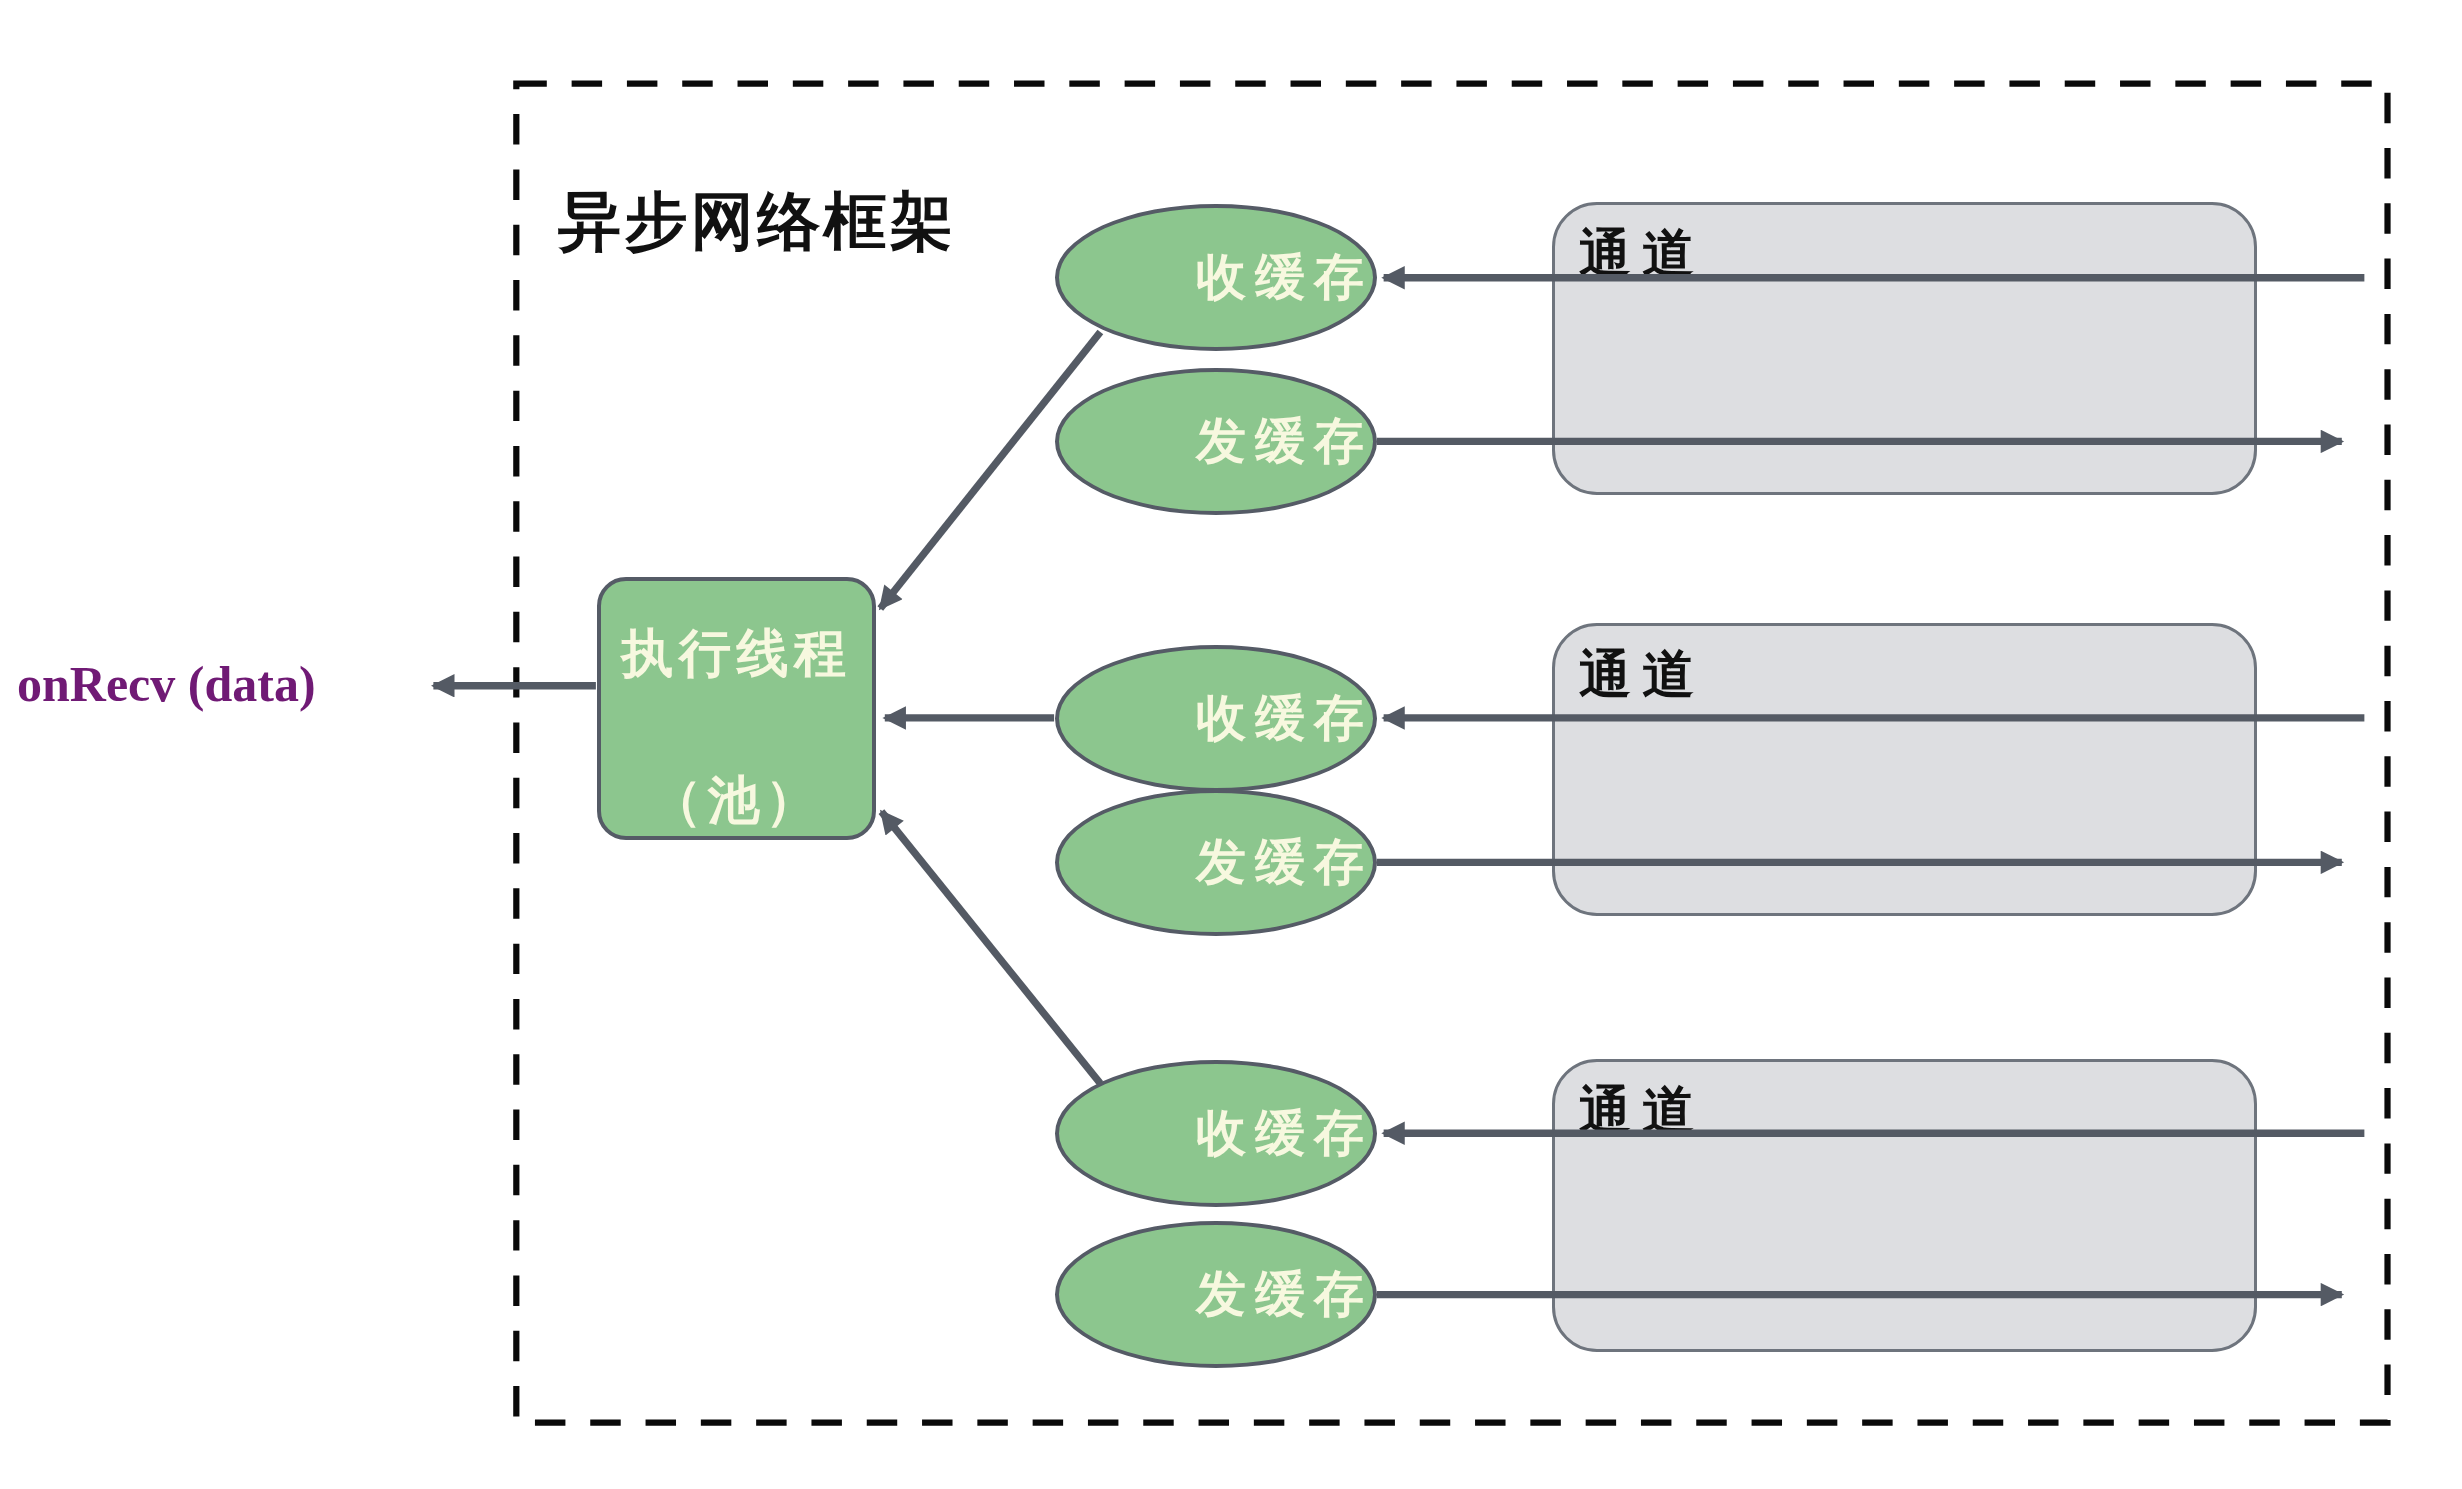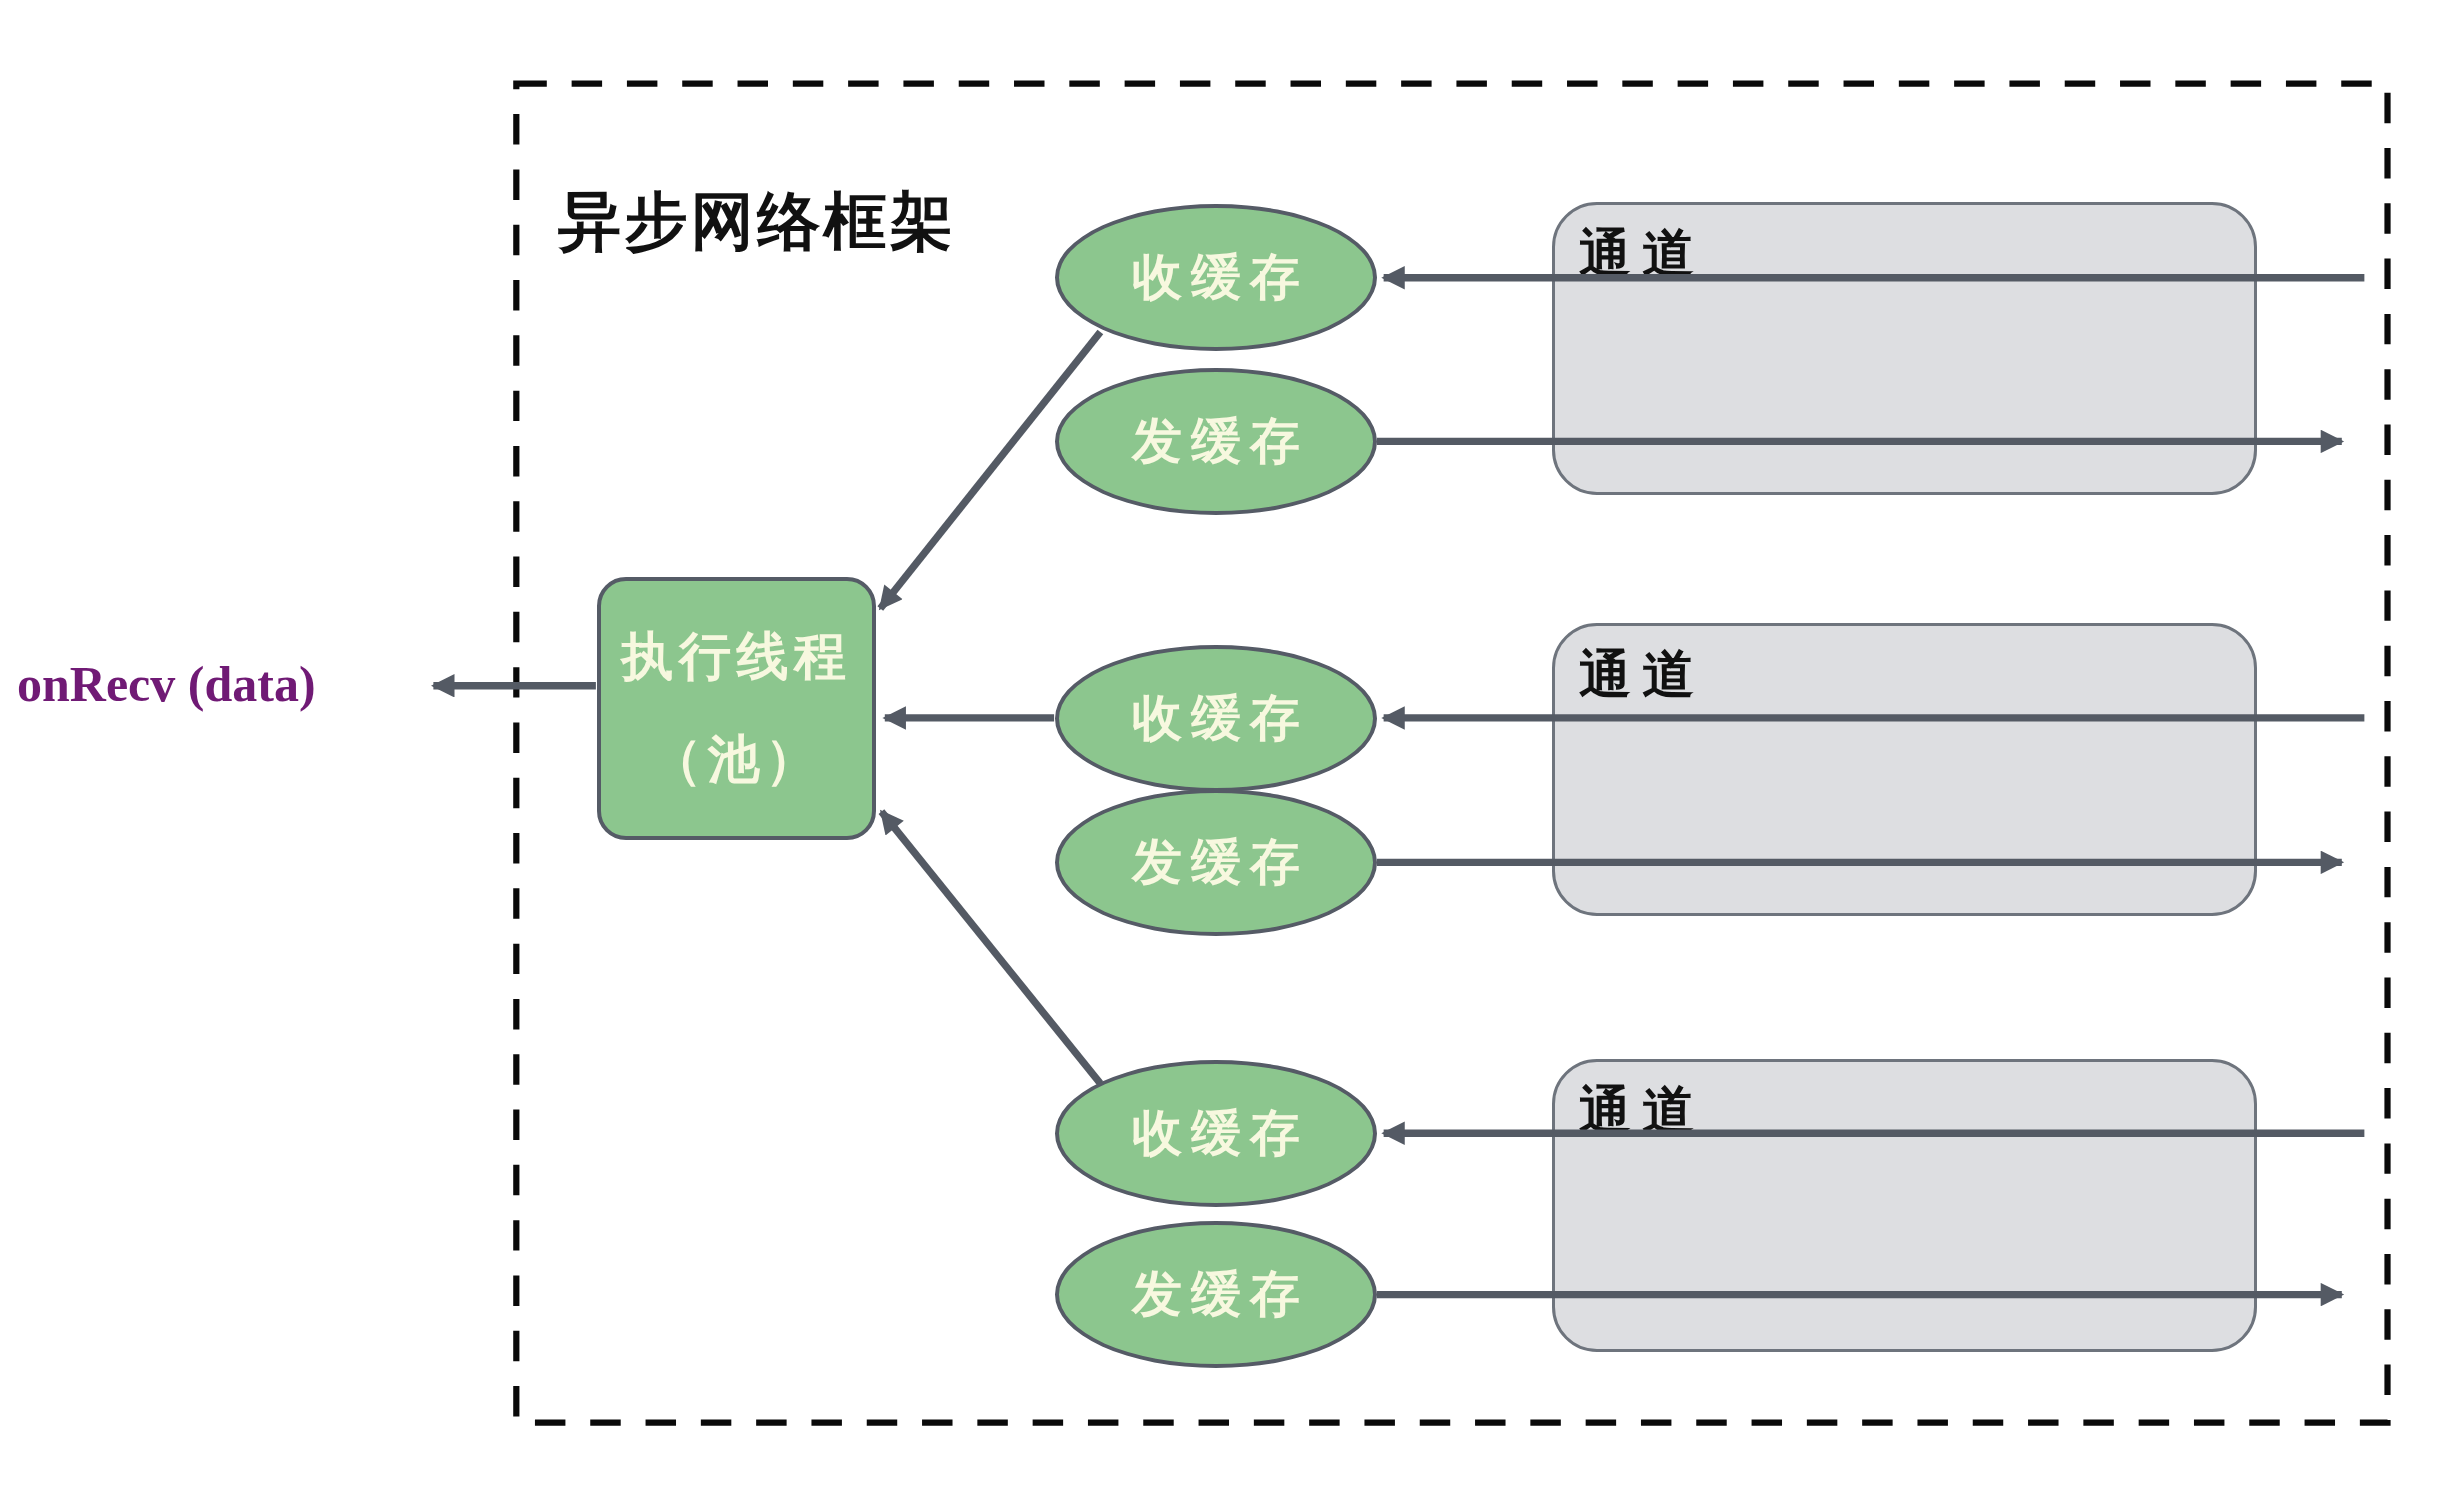--- a/index.html
+++ b/index.html
@@ -53,21 +53,21 @@
   }
 
   
   .node {
     position: absolute;
     box-sizing: border-box;
     background: #8CC68E;
     border: 4px solid #555B66;
     display: flex;
     align-items: center;
-    justify-content: center;
+    justify-content: flex-end;
     color: #F7F8DF;
     font-weight: bold;
   }
   .ellipse {
     left: 1055px;
     width: 322px;
     height: 147px;
     border-radius: 50%;
     font-size: 50px;
     letter-spacing: 9px;
@@ -78,21 +78,21 @@
     top: 577px;
     width: 279px;
     height: 263px;
     border-width: 4.5px;
     border-radius: 29px;
     flex-direction: column;
     gap: 33px;
     font-size: 52px;
     letter-spacing: 5.6px;
   }
-  #thread-box .tline { white-space: nowrap; }
+  #thread-box .tline { white-space: nowrap; margin-top: 44px; }
 
   
   .channel-box {
     position: absolute;
     box-sizing: border-box;
     left: 1552px;
     width: 705px;
     height: 293px;
     background: #DDDEE1;
     border: 3.4px solid #6E747D;

